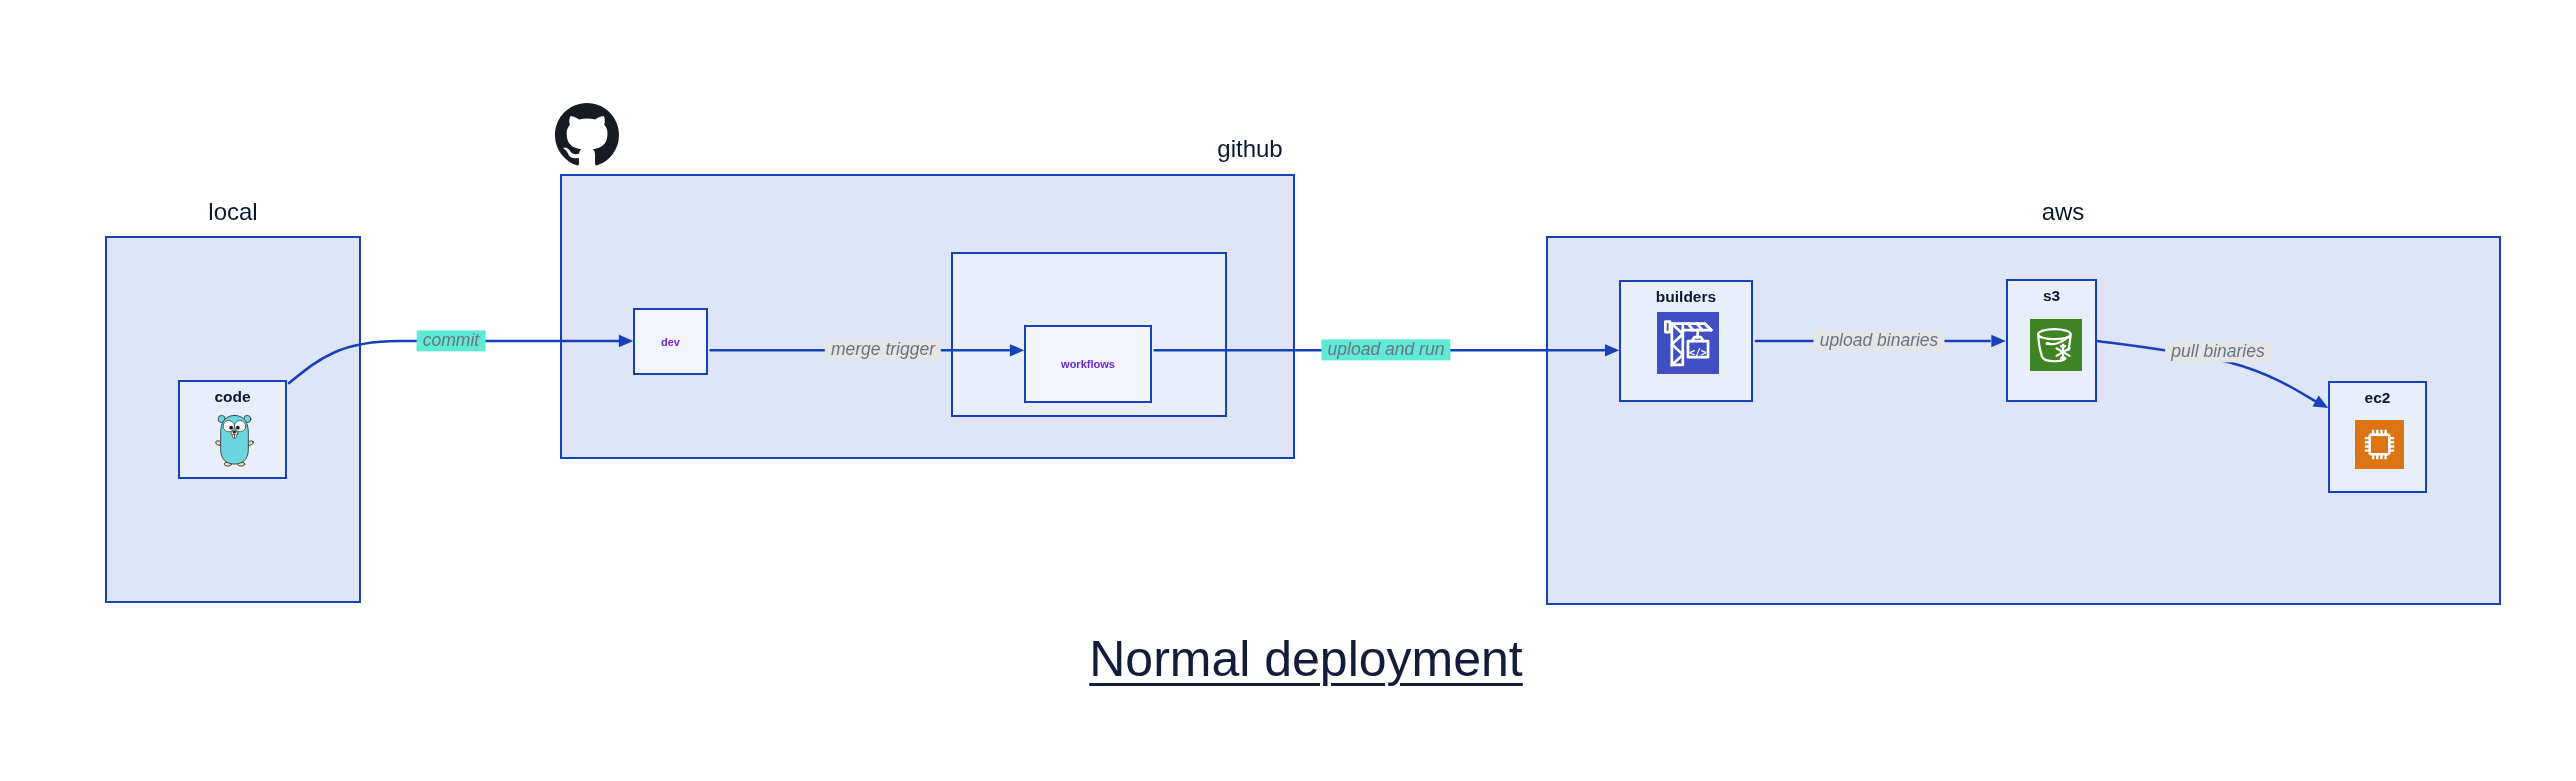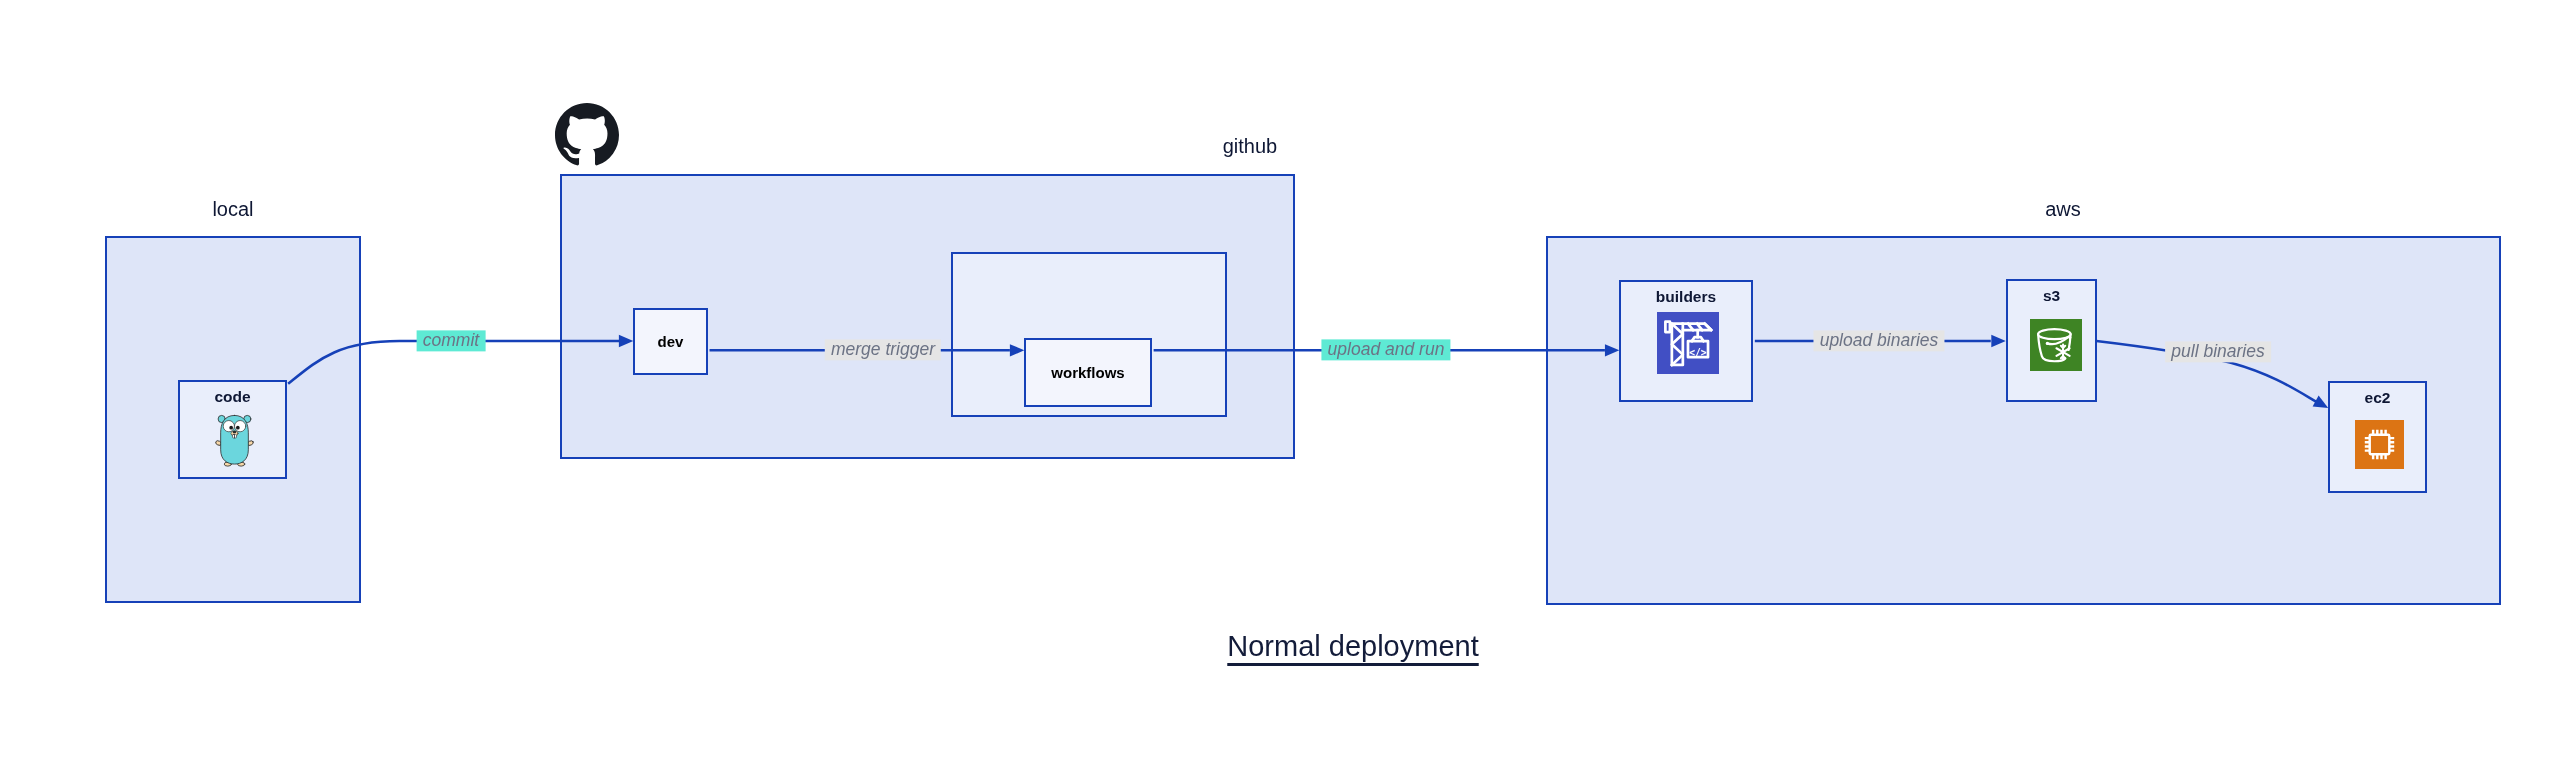--- a/index.html
+++ b/index.html
@@ -5,45 +5,44 @@
   html,body{margin:0;padding:0;background:#ffffff;}
   #canvas{
     position:relative;width:2604px;height:781px;background:#ffffff;overflow:hidden;
     font-family:"Liberation Sans","DejaVu Sans",sans-serif;color:#0e1734;
   }
   .box{position:absolute;border:2.6px solid #1641b8;box-sizing:border-box;}
   .fill-outer{background:#dee5f8;}
   .fill-mid{background:#e9eefb;padding-left:21px;}
   .fill-sub{background:#f3f5fd;}
   .group-label{
-    position:absolute;transform:translateX(-50%);font-size:20px;line-height:1.15;
+    position:absolute;transform:translateX(-50%);font-size:24px;line-height:1.15;
     color:#0e1734;white-space:nowrap;
   }
   .node-label{
     position:absolute;left:0;right:0;top:6.2px;text-align:center;
     font-weight:bold;font-size:15.5px;color:#0e1734;
   }
   .node-label-center{
     position:absolute;inset:0;display:flex;align-items:center;justify-content:center;
-    font-weight:bold;font-size:15px;color:#000000;text-align:center;
+    font-weight:bold;font-size:11px;color:#6d28d9;text-align:center;
   }
   .icon-tile{position:absolute;display:block;}
   .edge-label{
     position:absolute;transform:translate(-50%,-50%);
     font-style:italic;font-size:17.5px;color:#6c7385;white-space:nowrap;
     padding:1px 6.2px;line-height:1.1;
   }
   .bg-white{background:#5eead4;}
   .bg-lav{background:#e5e5e5;}
   #edges{position:absolute;left:0;top:0;pointer-events:none;}
   .title{
-    position:absolute;transform:translateX(-50%);font-size:29px;color:#131c3a;
+    position:absolute;transform:translateX(-50%);font-size:50px;color:#131c3a;
     text-decoration:underline;text-decoration-thickness:3.1px;text-underline-offset:7.2px;
     white-space:nowrap;
-    margin-left:47px;
   }
 </style>
 </head>
 <body>
 
 <div id="canvas">
 
   <div class="group-label" style="left:233px;top:198px;">local</div>
   <div class="group-label" style="left:1250px;top:135px;">github</div>
   <div class="group-label" style="left:1088px;top:218px;">master</div>
@@ -79,21 +78,21 @@
         <rect x="36.2" y="43" width="7.6" height="7" rx="1.5" fill="#ffffff" stroke-width="1.2"></rect>
         <line x1="40" y1="43" x2="40" y2="50"></line>
       </g>
     </svg>
   </div>
 
   <div class="box fill-sub" style="left:633px;top:308px;width:75px;height:67px;">
     <div class="node-label-center">dev</div>
   </div>
 
-  <div class="box fill-sub" style="left:1024px;top:338px;width:128px;height:69px;padding-left:41px;">
+  <div class="box fill-sub" style="left:1024px;top:325px;width:128px;height:78px;padding-left:41px;">
     <div class="node-label-center">workflows</div>
   </div>
 
   <div class="box fill-mid" style="left:1619px;top:280px;width:134px;height:122px;">
     <div class="node-label">builders</div>
     <svg class="icon-tile" style="left:36px;top:30px;" width="62" height="62" viewBox="0 0 48 48">
       <rect x="0" y="0" width="48" height="48" fill="#414fc4"></rect>
       <g stroke="#ffffff" stroke-width="2.1" fill="none" stroke-linejoin="round" stroke-linecap="square">
         <rect x="6.5" y="7.5" width="3.5" height="8"></rect>
         <path d="M11.5 9 L20 9 L20 41 L11.5 41 Z"></path>

